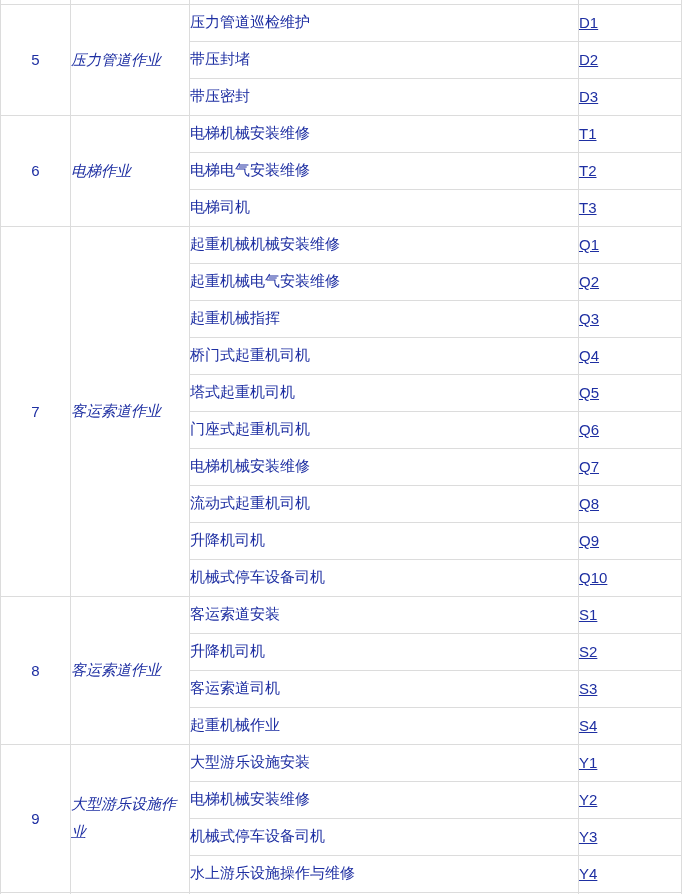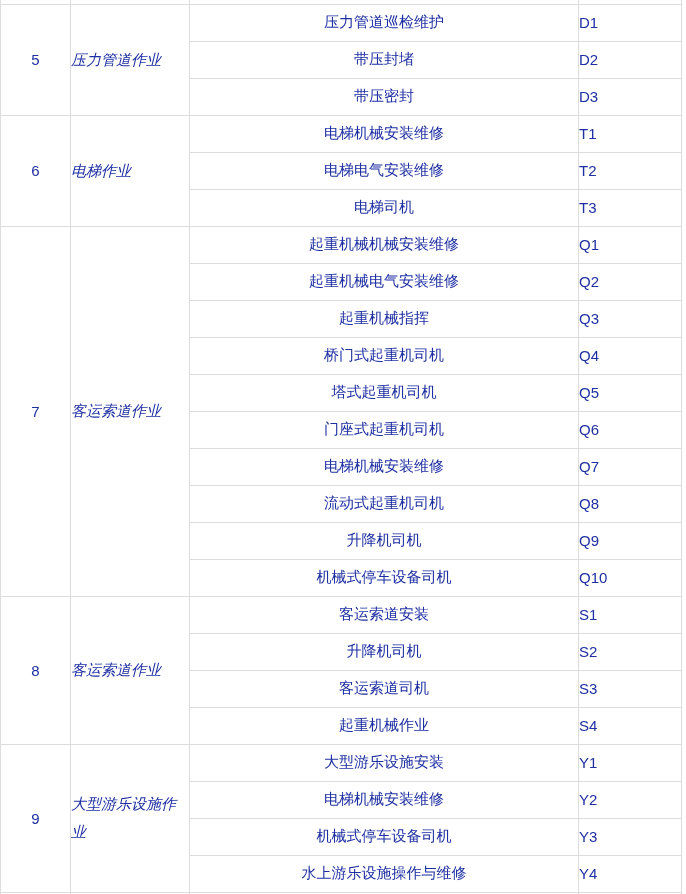--- a/index.html
+++ b/index.html
@@ -46,25 +46,25 @@
   }
   td.c-cat {
     padding-left: 12px;
     padding-right: 17px;
     line-height: 1.85;
     font-style: italic;
   }
   td.c-name {
     padding-left: 10px;
     padding-right: 8px;
-    text-align: center;
   }
   td.c-code {
     padding-left: 9px;
     padding-right: 4px;
+    text-decoration: underline;
   }
 </style>
 </head>
 <body>
 
 <div class="page">
   <table class="grid">
     <colgroup>
       <col style="width:70px">
       <col style="width:119px">

